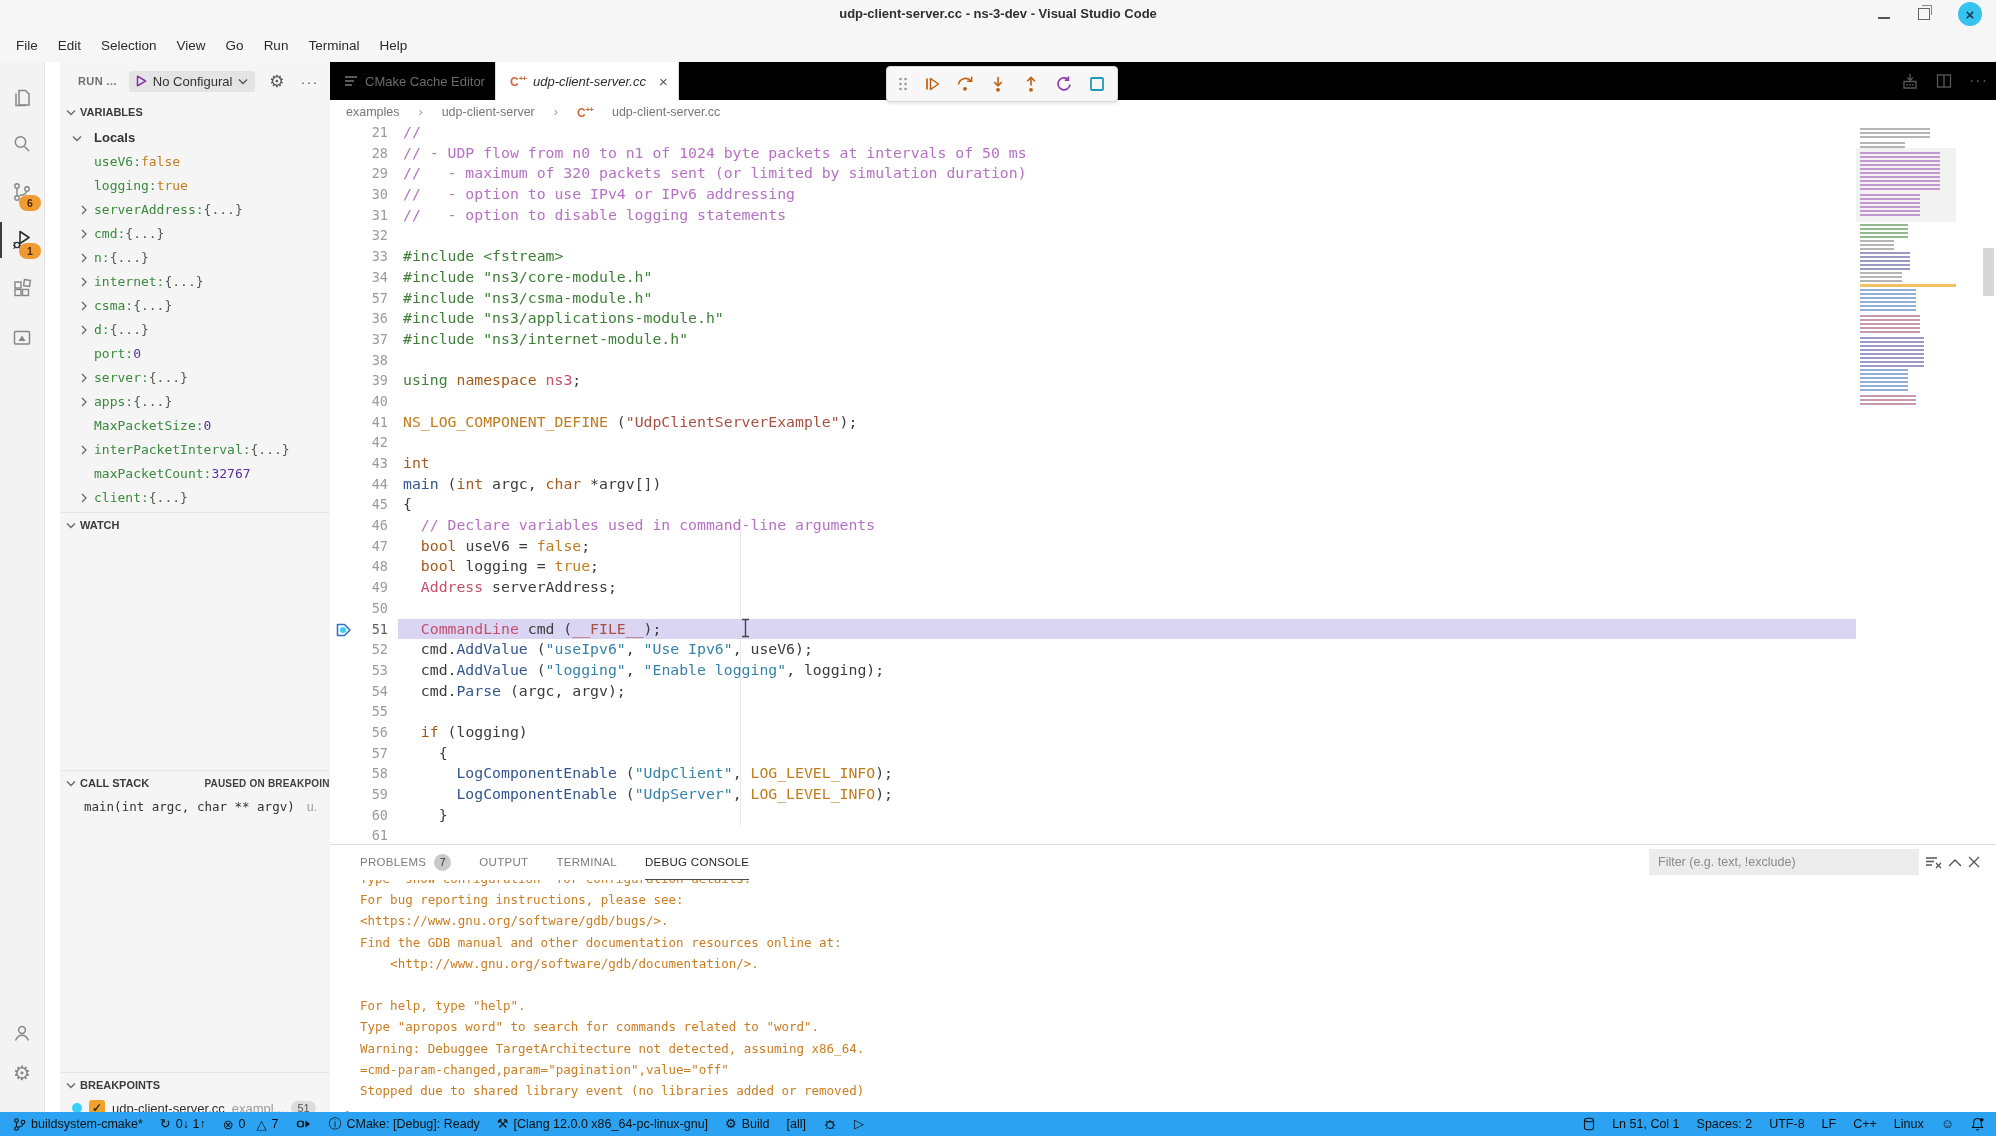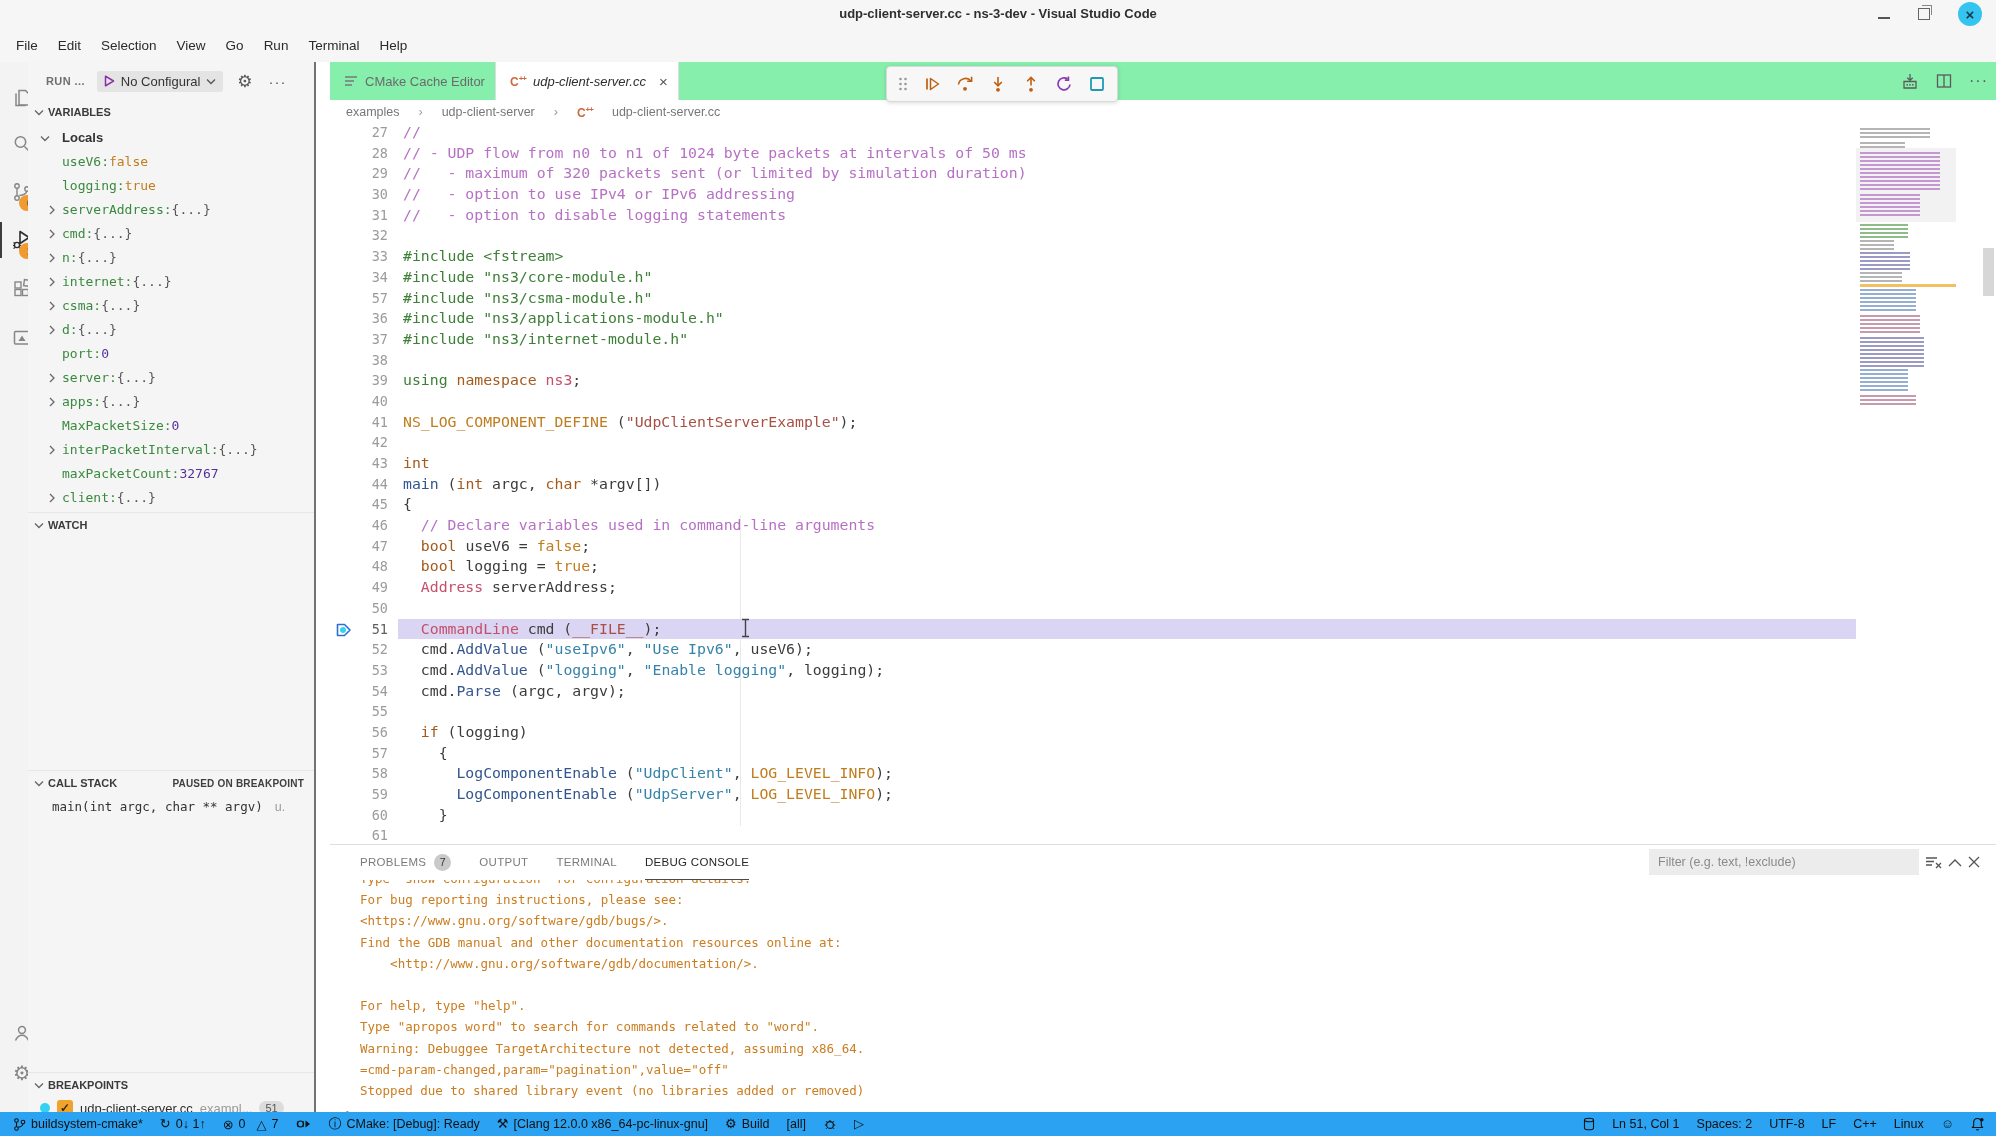--- a/index.html
+++ b/index.html
@@ -19,21 +19,21 @@
   .menu-item{padding:5px 10px;font-size:13.5px;color:#2b2b2b;border-radius:4px;}
   
   .workbench{position:absolute;top:62px;left:0;width:1996px;height:1050px;}
   .activitybar{position:absolute;left:0;top:0;width:44px;height:100%;background:#f3f3f3;border-right:1px solid #e4e4e4;}
   .act-item{position:absolute;left:0;width:44px;height:44px;display:flex;align-items:center;justify-content:center;color:#868686;}
   .act-item.active{color:#2e2e2e;}
   .act-item.active::before{content:"";position:absolute;left:0;top:4px;bottom:4px;width:2px;background:#3d3d3d;}
   .act-badge{position:absolute;right:3px;bottom:3px;min-width:16px;height:16px;border-radius:9px;background:#ef9b32;
              color:#4a2f05;font-size:10.5px;font-weight:bold;display:flex;align-items:center;justify-content:center;padding:0 3px;}
   
-  .sidebar{position:absolute;left:28px;top:0;width:286px;height:100%;background:#f5f5f5;border-right:2px solid #737373;font-size:13px;}
+  .sidebar{position:absolute;left:60px;top:0;width:286px;height:100%;background:#f5f5f5;border-right:2px solid #737373;font-size:13px;}
   .sb-head{position:absolute;top:0;left:0;right:0;height:38px;display:flex;align-items:center;padding:0 8px 0 18px;}
   .run-label{font-size:11px;font-weight:bold;color:#6f6f6f;letter-spacing:.4px;white-space:nowrap;}
   .config-dd{margin-left:12px;display:flex;align-items:center;gap:6px;background:#e4e4e4;border-radius:2px;padding:3px 7px;font-size:13px;color:#333;}
   .sb-gear{margin-left:14px;color:#585858;font-size:17px;line-height:1;}
   .sb-dots{margin-left:16px;color:#585858;font-size:15px;letter-spacing:1px;}
   .sec-head{position:absolute;left:0;right:0;height:24px;display:flex;align-items:center;gap:4px;padding-left:6px;
             font-size:11px;font-weight:bold;color:#3b3b3b;border-top:1px solid #e7e7e7;}
   .sec-head .chev{color:#6a6a6a;}
   .paused-badge{margin-left:auto;margin-right:10px;font-size:10px;font-weight:bold;color:#3f3f3f;letter-spacing:.2px;}
   .tree{position:absolute;left:0;right:0;font-family:"DejaVu Sans Mono",monospace;}
@@ -50,21 +50,21 @@
   .frame-suffix{color:#9a9a9a;margin-left:12px;font-family:"Liberation Sans",sans-serif;}
   .bp-row{position:absolute;left:0;right:0;height:24px;display:flex;align-items:center;gap:7px;padding-left:12px;}
   .bp-dot{width:10px;height:10px;border-radius:50%;background:#33d1f4;flex:none;}
   .bp-check{width:16px;height:16px;border-radius:3px;background:#efa32d;color:#3b2b00;font-size:12px;font-weight:bold;
             display:flex;align-items:center;justify-content:center;flex:none;}
   .bp-file{color:#2f2f2f;font-size:13px;}
   .bp-path{color:#9a9a9a;font-size:13px;}
   .bp-line{background:#dcdcdc;color:#555;font-size:11px;border-radius:8px;padding:1px 6px;}
   
   .editor{position:absolute;left:330px;top:0;width:1666px;height:100%;background:#fff;}
-  .tabbar{position:absolute;top:0;left:0;right:0;height:38px;background:#86efac;display:flex;border-bottom:1px solid #e2e2e2;text-align:right;}
+  .tabbar{position:absolute;top:0;left:0;right:0;height:38px;background:#000000;display:flex;border-bottom:1px solid #e2e2e2;text-align:right;}
   .tab{display:flex;align-items:center;gap:7px;padding:0 10px 0 14px;font-size:13px;color:#6b6b6b;border-right:1px solid #ddd;}
   .tab.active{background:#fff;color:#2f2f2f;}
   .tab.active .tab-label{font-style:italic;}
   .tab-close{font-size:15px;color:#555;margin-left:6px;}
   .list-icon{color:#7a7a7a;}
   .cpp-icon{color:#cd6a3e;font-weight:bold;font-size:12px;line-height:1;}
   .cpp-icon small{font-size:8px;vertical-align:super;letter-spacing:-1px;}
   .editor-actions{position:absolute;right:8px;top:0;height:38px;display:flex;align-items:center;gap:16px;color:#5a5a5a;}
   .debug-toolbar{position:absolute;left:556px;top:4px;height:34px;background:#f7f7f7;border:1px solid #d9d9d9;border-radius:4px;
                  box-shadow:0 1px 4px rgba(0,0,0,.15);display:flex;align-items:center;gap:15px;padding:0 11px;z-index:6;}
@@ -466,21 +466,21 @@
           <span class="bc-sep">›</span>
           <span>udp-client-server</span>
           <span class="bc-sep">›</span>
           <span class="cpp-icon">C<small>++</small></span>
           <span>udp-client-server.cc</span>
         </div>
 
       <div class="code">
         <div class="guide" style="top:391px;height:311px;"></div>
         <div class="lines" id="codelines">
-            <div class="row"><span class="num">27</span><span class="txt"><span class="p">//</span></span></div>
+            <div class="row"><span class="num">21</span><span class="txt"><span class="p">//</span></span></div>
             <div class="row"><span class="num">28</span><span class="txt"><span class="p">// - UDP flow from n0 to n1 of 1024 byte packets at intervals of 50 ms</span></span></div>
             <div class="row"><span class="num">29</span><span class="txt"><span class="p">//   - maximum of 320 packets sent (or limited by simulation duration)</span></span></div>
             <div class="row"><span class="num">30</span><span class="txt"><span class="p">//   - option to use IPv4 or IPv6 addressing</span></span></div>
             <div class="row"><span class="num">31</span><span class="txt"><span class="p">//   - option to disable logging statements</span></span></div>
             <div class="row"><span class="num">32</span><span class="txt"></span></div>
             <div class="row"><span class="num">33</span><span class="txt"><span class="g">#include &lt;fstream&gt;</span></span></div>
             <div class="row"><span class="num">34</span><span class="txt"><span class="g">#include "ns3/core-module.h"</span></span></div>
             <div class="row"><span class="num">57</span><span class="txt"><span class="g">#include "ns3/csma-module.h"</span></span></div>
             <div class="row"><span class="num">36</span><span class="txt"><span class="g">#include "ns3/applications-module.h"</span></span></div>
             <div class="row"><span class="num">37</span><span class="txt"><span class="g">#include "ns3/internet-module.h"</span></span></div>

